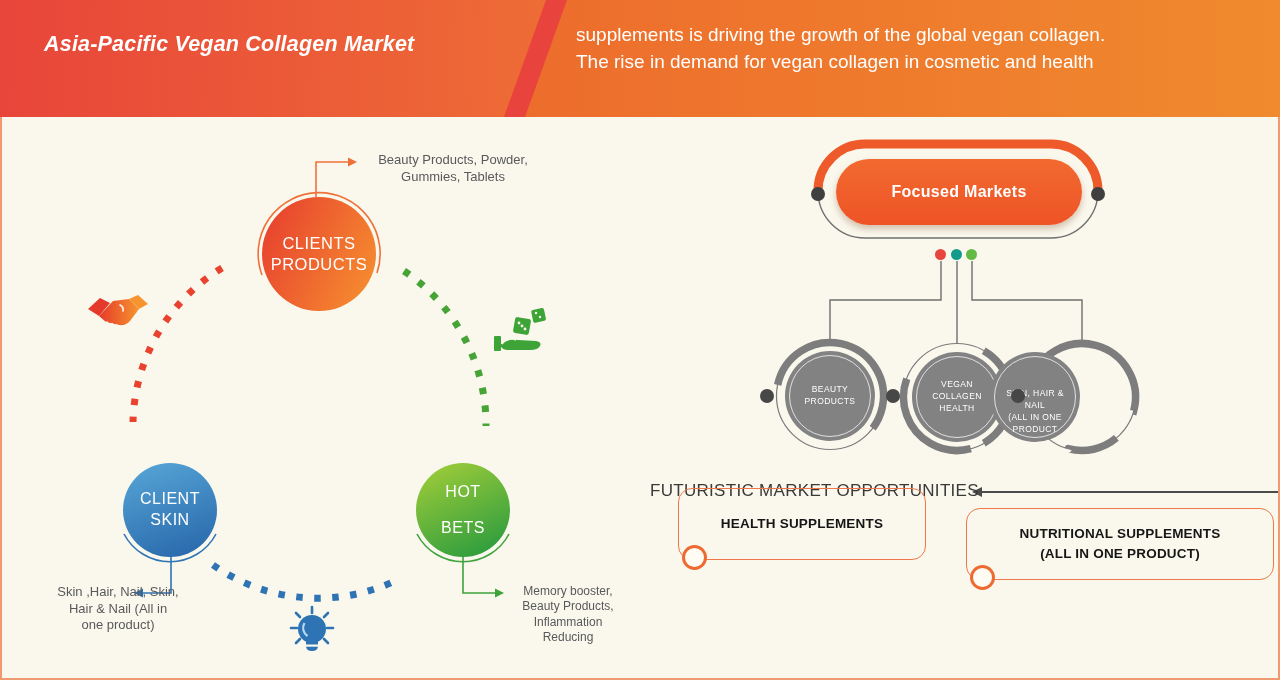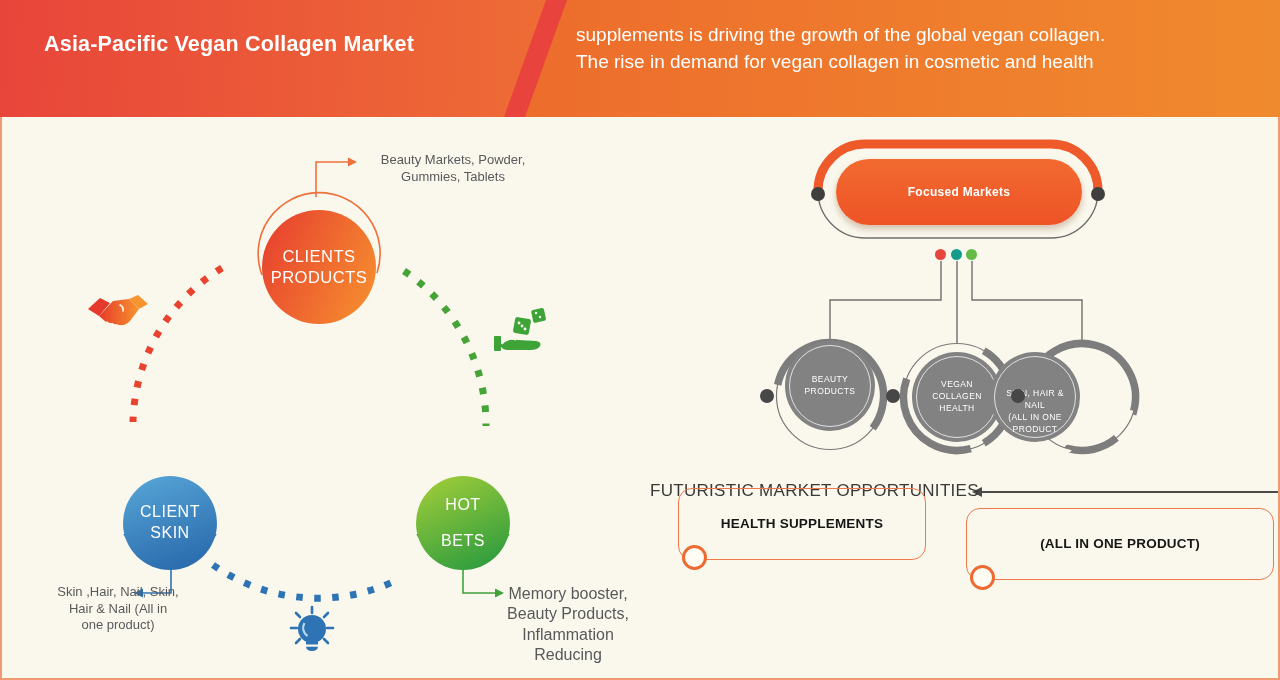--- a/index.html
+++ b/index.html
@@ -10,55 +10,55 @@
   .banner{position:absolute;top:0;left:0;width:1280px;height:117px;z-index:5;
           background:linear-gradient(90deg,#ED6C2C 40%,#F08A2E 100%);}
   .banner-left{position:absolute;inset:0;
           background:linear-gradient(92deg,#E8453A 0%,#F59D30 96%);
           -webkit-clip-path:polygon(0 0,546px 0,504px 117px,0 117px);
           clip-path:polygon(0 0,546px 0,504px 117px,0 117px);}
   .banner-stripe{position:absolute;inset:0;background:#E8433C;
           -webkit-clip-path:polygon(546px 0,567px 0,525px 117px,504px 117px);
           clip-path:polygon(546px 0,567px 0,525px 117px,504px 117px);}
   .banner h1{position:absolute;left:44px;top:32px;margin:0;color:#fff;
-          font-size:21.5px;font-weight:bold;letter-spacing:.2px;}
+          font-size:21.5px;font-weight:bold;letter-spacing:.2px;font-style:italic;}
   .banner .subtitle{position:absolute;left:576px;top:22px;width:680px;color:#fff;
           font-size:19px;line-height:1.4;font-weight:400;}
   
   .overlay{position:absolute;inset:0;z-index:1;}
   
   .node{position:absolute;border-radius:50%;display:flex;flex-direction:column;
         align-items:center;justify-content:center;color:#fff;text-align:center;
-        font-weight:500;letter-spacing:.5px;z-index:2;margin-top:13px;}
+        font-weight:500;letter-spacing:.5px;z-index:2;}
   .node-cp{left:262px;top:197px;width:114px;height:114px;font-size:16.5px;line-height:1.3;
         background:linear-gradient(115deg,#E7402F 5%,#F7932F 100%);}
   .node-cf{left:123px;top:463px;width:94px;height:94px;font-size:16px;line-height:1.3;
         background:linear-gradient(160deg,#58A7D8 0%,#2A6BAD 90%);}
   .node-hb{left:416px;top:463px;width:94px;height:94px;font-size:16px;line-height:1.3;
         background:linear-gradient(155deg,#A6CF39 0%,#2C9C3E 92%);gap:15px;}
   .callout{position:absolute;color:#58595B;text-align:center;z-index:2;line-height:1.28;}
   .callout-cp{left:363px;top:152px;width:180px;font-size:13px;}
   .callout-cf{left:6px;top:584px;width:130px;font-size:13px;margin-left:47px;}
-  .callout-hb{left:504px;top:584px;width:128px;font-size:16px;}
+  .callout-hb{left:504px;top:584px;width:128px;font-size:12px;}
   
   .fm-pill{position:absolute;left:836px;top:159px;width:246px;height:66px;z-index:2;
         border-radius:33px;background:linear-gradient(180deg,#F26A30 0%,#EE5326 100%);
         box-shadow:0 4px 7px rgba(120,60,20,.3);
         display:flex;align-items:center;justify-content:center;color:#fff;
-        font-size:12px;font-weight:bold;letter-spacing:.3px;}
+        font-size:16px;font-weight:bold;letter-spacing:.3px;}
   .mini-dot{position:absolute;width:11px;height:11px;border-radius:50%;z-index:2;}
   .mini-dot.red{left:935px;top:249px;background:#E8453C;}
   .mini-dot.teal{left:951px;top:249px;background:#149B8B;}
   .mini-dot.green{left:966px;top:249px;background:#63BB46;}
   .mcircle{position:absolute;width:90px;height:90px;border-radius:50%;background:#828282;
         outline:1.5px solid rgba(255,255,255,.75);outline-offset:-5px;z-index:2;
         display:flex;flex-direction:column;align-items:center;justify-content:center;
         color:#fff;font-size:8.5px;letter-spacing:.4px;line-height:1.4;text-align:center;
         padding:6px;box-sizing:border-box;}
-  .mc1{left:785px;top:341px;justify-content:center;}
+  .mc1{left:785px;top:351px;justify-content:center;}
   .mc2{left:912px;top:352px;}
   .mc3{left:990px;top:352px;justify-content:flex-end;}
   .ring-dot{position:absolute;width:14px;height:14px;border-radius:50%;background:#474747;z-index:2;}
   .rd1{left:760px;top:389px;} .rd2{left:886px;top:389px;} .rd3{left:1011px;top:389px;}
   
   .opp-heading{position:absolute;left:650px;top:481px;color:#3A3A39;font-size:17px;
         letter-spacing:.3px;z-index:2;}
   .opp-box{position:absolute;border:1.6px solid #F0784A;border-radius:14px;z-index:2;
         display:flex;flex-direction:column;align-items:center;justify-content:center;
         text-align:center;font-weight:bold;font-size:13.5px;color:#161616;
@@ -198,21 +198,21 @@
 <div class="node node-cf">
   <div>CLIENT</div>
   <div>SKIN</div>
 </div>
 <div class="node node-hb">
   <div>HOT</div>
   <div>BETS</div>
 </div>
 
 <div class="callout callout-cp">
-  <div>Beauty Markets, Powder,</div>
+  <div>Beauty Products, Powder,</div>
   <div>Gummies, Tablets</div>
 </div>
 <div class="callout callout-cf">
   <div>Skin ,Hair, Nail, Skin,</div>
   <div>Hair &amp; Nail (All in</div>
   <div>one product)</div>
 </div>
 <div class="callout callout-hb">
   <div>Memory booster,</div>
   <div>Beauty Products,</div>
@@ -240,15 +240,16 @@
 <div class="ring-dot rd1"></div>
 <div class="ring-dot rd2"></div>
 <div class="ring-dot rd3"></div>
 
 <div class="opp-heading">FUTURISTIC MARKET OPPORTUNITIES</div>
 <div class="opp-box opp-box-1">
   <div>HEALTH SUPPLEMENTS</div>
   <div class="corner-ring"></div>
 </div>
 <div class="opp-box opp-box-2">
+  <div>NUTRITIONAL SUPPLEMENTS</div>
   <div>(ALL IN ONE PRODUCT)</div>
   <div class="corner-ring"></div>
 </div>
 
 </body></html>

